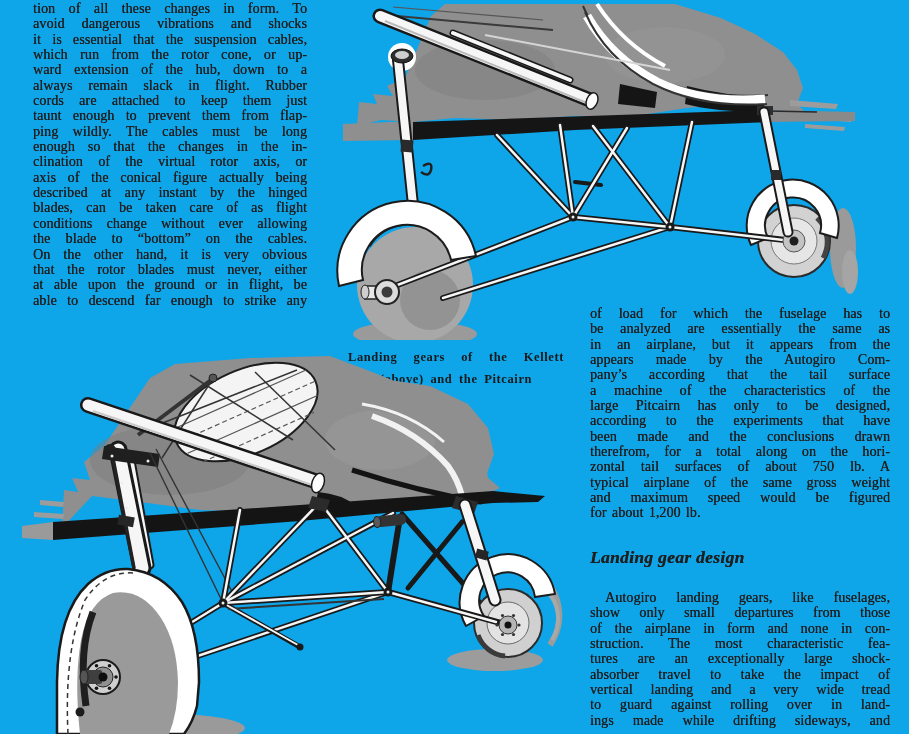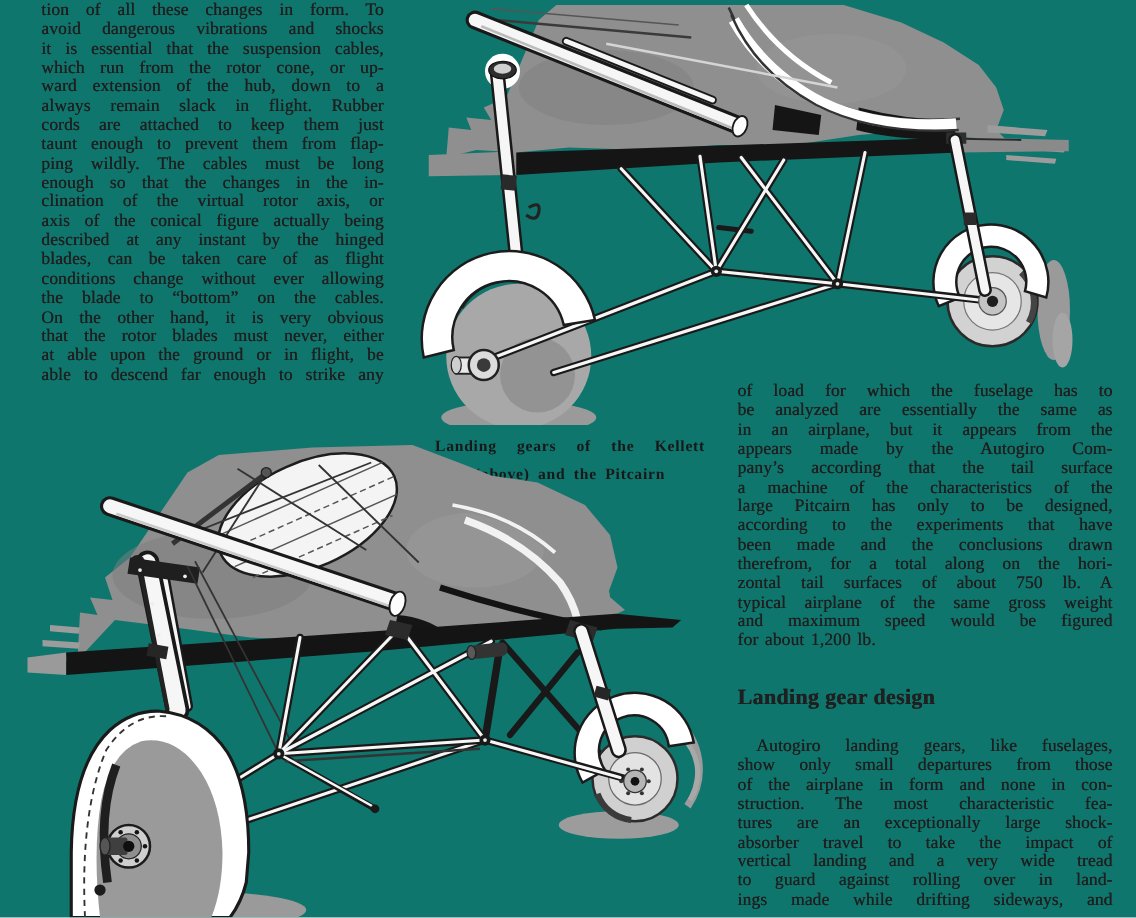--- a/index.html
+++ b/index.html
@@ -1,28 +1,28 @@
 <!DOCTYPE html>
 <html><head>
 <meta charset="utf-8">
 <style>
   html,body{margin:0;padding:0;background:#ffffff;}
-  .page{position:relative;width:909px;height:734px;background:#0f766e;overflow:hidden;
+  .page{position:relative;width:909px;height:734px;background:#0ea5e9;overflow:hidden;
         font-family:"Liberation Serif",serif;color:#1f1f1f;}
   .textcol{position:absolute;}
   .line{font-size:14px;line-height:15.35px;text-align:justify;text-align-last:justify;
         -moz-text-align-last:justify;letter-spacing:.1px;word-spacing:1.6px;
         text-shadow:.25px 0 0 #1f1f1f;}
   .line.ragged{text-align-last:left;-moz-text-align-last:left;}
   [data-indent-first] .line:first-child{text-indent:15px;margin-top:20px;}
   .caption{position:absolute;left:348px;top:346px;width:216px;font-weight:bold;
            font-size:12.5px;letter-spacing:.6px;color:#181818;}
   .caption .cap1{line-height:22px;text-align:justify;text-align-last:justify;-moz-text-align-last:justify;}
   .caption .cap2{line-height:22px;text-align:center;word-spacing:3px;}
-  .heading{font-weight:bold;font-size:17.5px;letter-spacing:.3px;
+  .heading{font-style:italic;font-weight:bold;font-size:17.5px;letter-spacing:.3px;
            margin:26px 0 22px 0;text-shadow:.3px 0 0 #1f1f1f;}
   .illus{position:absolute;}
   svg{display:block;}
   .to{stroke:#191919;stroke-linecap:round;fill:none;}
   .ti{stroke:#f6f6f6;stroke-linecap:round;fill:none;}
   .wire{stroke:#333333;fill:none;}
 </style>
 </head>
 <body>
 

